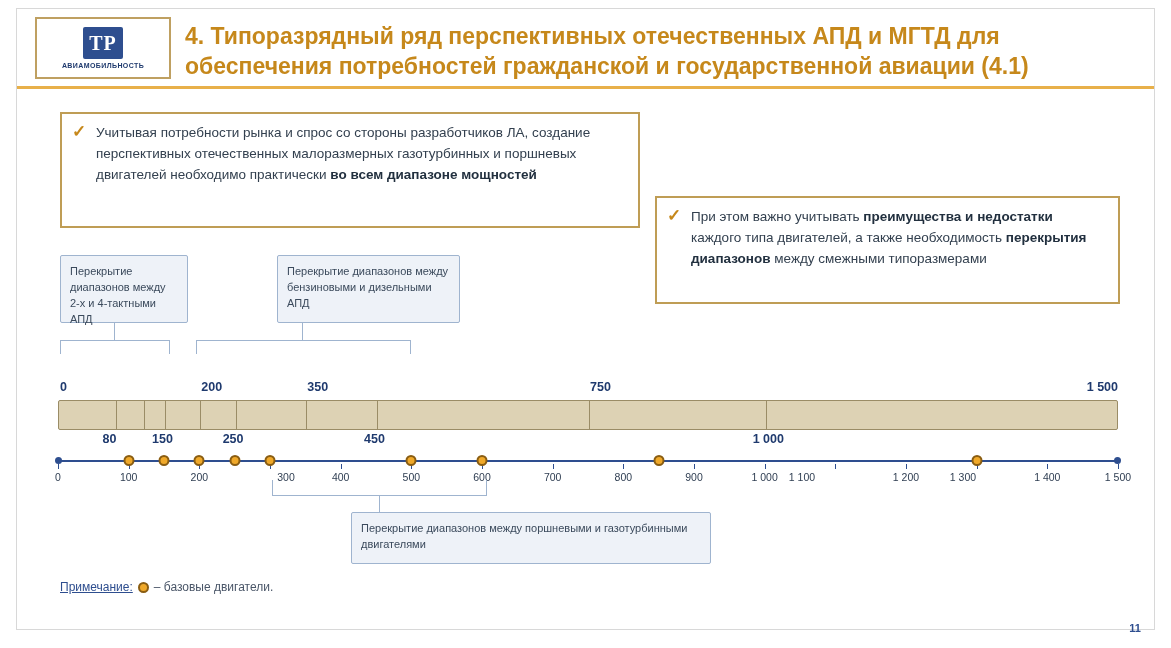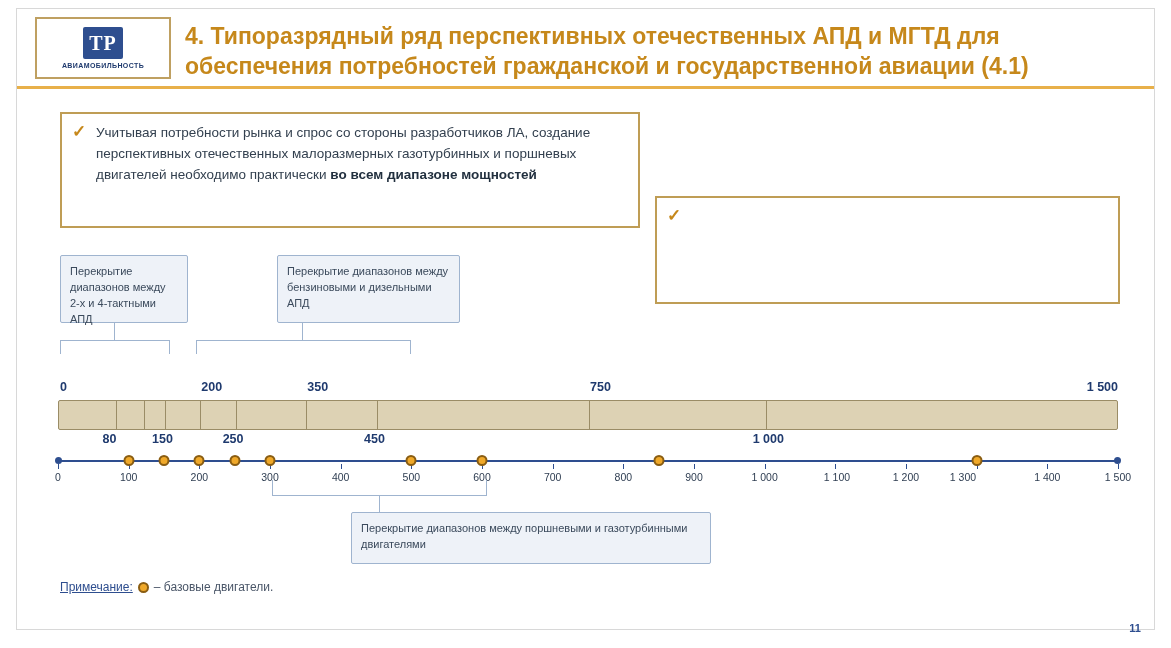--- a/index.html
+++ b/index.html
@@ -295,20 +295,21 @@
     <div class="header-title">4. Типоразрядный ряд перспективных отечественных АПД и МГТД для обеспечения потребностей гражданской и государственной авиации (4.1)</div>
   </div>
 
   <div class="callout" id="callout-1">
     <span class="tick">✓</span>
     <div class="ctext">Учитывая потребности рынка и спрос со стороны разработчиков ЛА, создание перспективных отечественных малоразмерных газотурбинных и поршневых двигателей необходимо практически <b>во всем диапазоне мощностей</b></div>
   </div>
 
   <div class="callout" id="callout-2">
     <span class="tick">✓</span>
+    <div class="ctext">При этом важно учитывать <b>преимущества и недостатки</b> каждого типа двигателей, а также необходимость <b>перекрытия диапазонов</b> между смежными типоразмерами</div>
   </div>
 
   <div class="overlap-box" id="overlap-a">Перекрытие диапазонов между 2-х и 4-тактными АПД</div>
   <div class="overlap-box" id="overlap-b">Перекрытие диапазонов между бензиновыми и дизельными АПД</div>
   <div class="overlap-box" id="overlap-c">Перекрытие диапазонов между поршневыми и газотурбинными двигателями</div>
 
   <div class="bracket-stem" id="stem-a"></div>
   <div class="bracket" id="bracket-a"></div>
   <div class="bracket-stem" id="stem-b"></div>
   <div class="bracket" id="bracket-b"></div>
@@ -347,37 +348,37 @@
     <div class="axis-cap" style="left:-3px;"></div>
     <div class="axis-cap" style="left:1056px;"></div>
     <div id="axis-ticks">
         <div class="axis-tick" style="left: 0px;"></div>
         <div class="axis-label" style="left: 0px;">0</div>
         <div class="axis-tick" style="left: 70.6667px;"></div>
         <div class="axis-label" style="left: 70.6667px;">100</div>
         <div class="axis-tick" style="left: 141.333px;"></div>
         <div class="axis-label" style="left: 141.333px;">200</div>
         <div class="axis-tick" style="left: 212px;"></div>
-        <div class="axis-label" style="left: 212px;">300</div>
+        <div class="axis-label" style="left: 228px;">300</div>
         <div class="axis-tick" style="left: 282.667px;"></div>
         <div class="axis-label" style="left: 282.667px;">400</div>
         <div class="axis-tick" style="left: 353.333px;"></div>
         <div class="axis-label" style="left: 353.333px;">500</div>
         <div class="axis-tick" style="left: 424px;"></div>
         <div class="axis-label" style="left: 424px;">600</div>
         <div class="axis-tick" style="left: 494.667px;"></div>
         <div class="axis-label" style="left: 494.667px;">700</div>
         <div class="axis-tick" style="left: 565.333px;"></div>
         <div class="axis-label" style="left: 565.333px;">800</div>
         <div class="axis-tick" style="left: 636px;"></div>
         <div class="axis-label" style="left: 636px;">900</div>
         <div class="axis-tick" style="left: 706.667px;"></div>
         <div class="axis-label" style="left: 706.667px;">1 000</div>
         <div class="axis-tick" style="left: 777.333px;"></div>
-        <div class="axis-label" style="left: 779px;">1 100</div>
+        <div class="axis-label" style="left: 744px;">1 100</div>
         <div class="axis-tick" style="left: 848px;"></div>
         <div class="axis-label" style="left: 848px;">1 200</div>
         <div class="axis-tick" style="left: 918.667px;"></div>
         <div class="axis-label" style="left: 905px;">1 300</div>
         <div class="axis-tick" style="left: 989.333px;"></div>
         <div class="axis-label" style="left: 989.333px;">1 400</div>
         <div class="axis-tick" style="left: 1060px;"></div>
         <div class="axis-label" style="left: 1060px;">1 500</div>
       </div>
     <div id="axis-dots">

